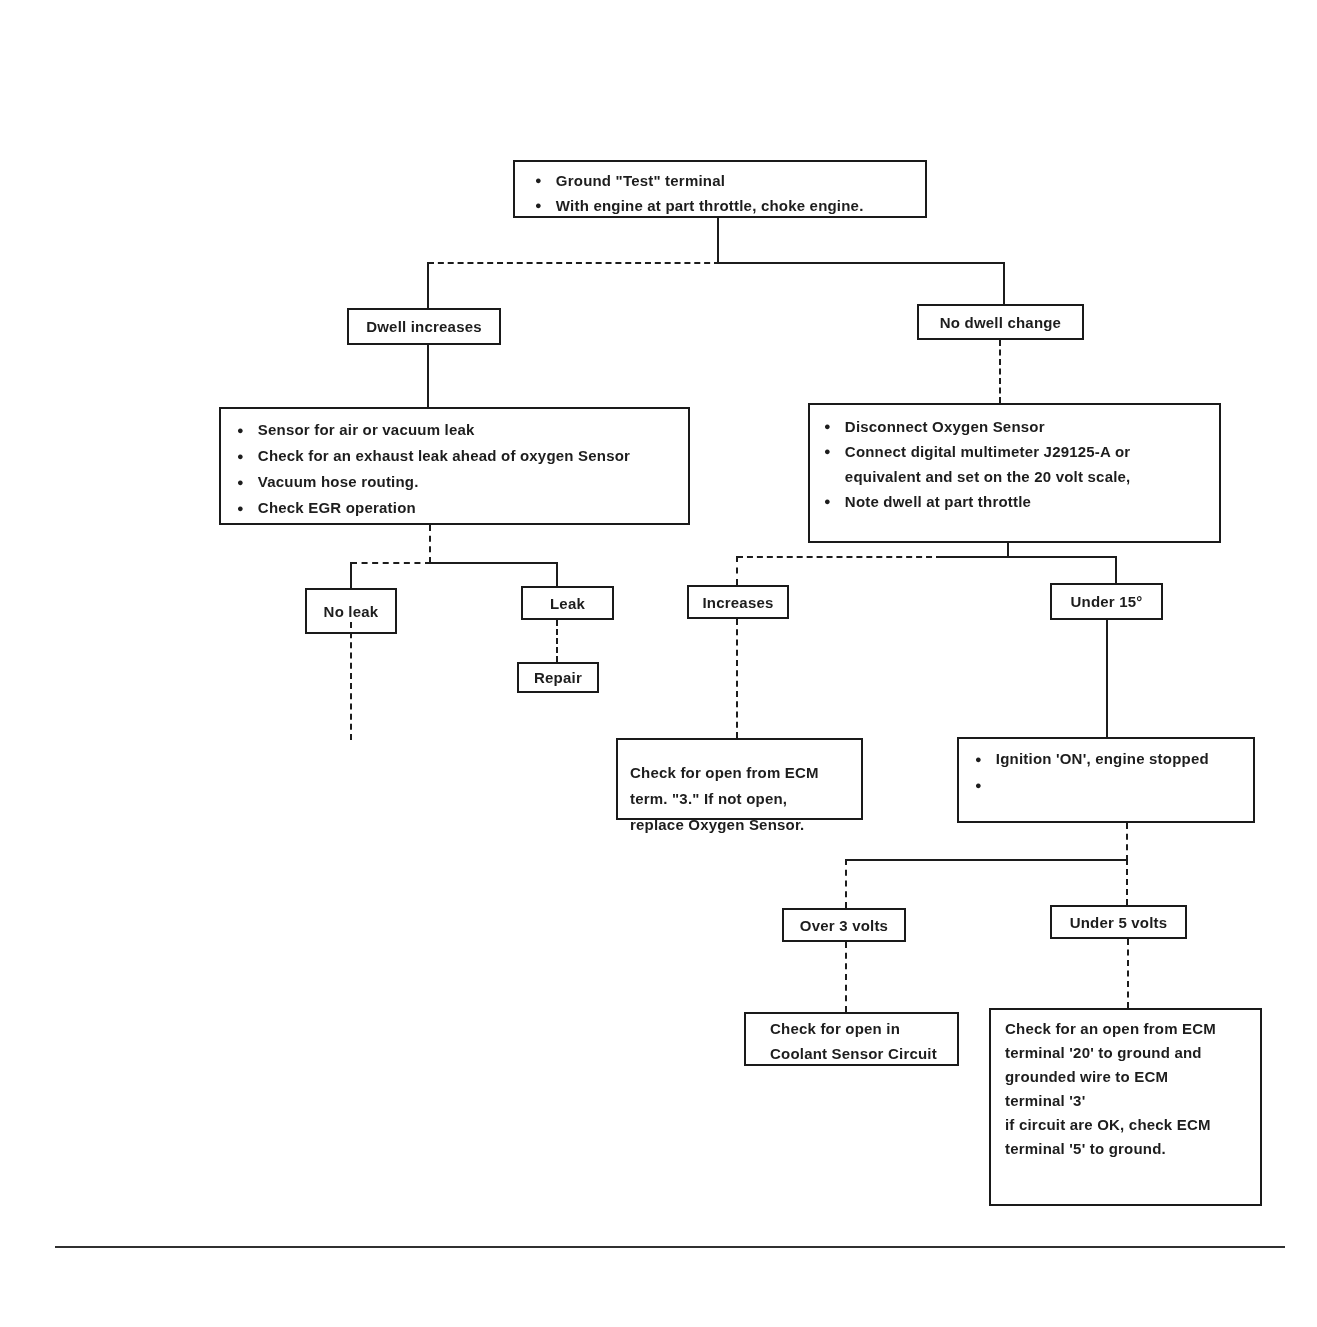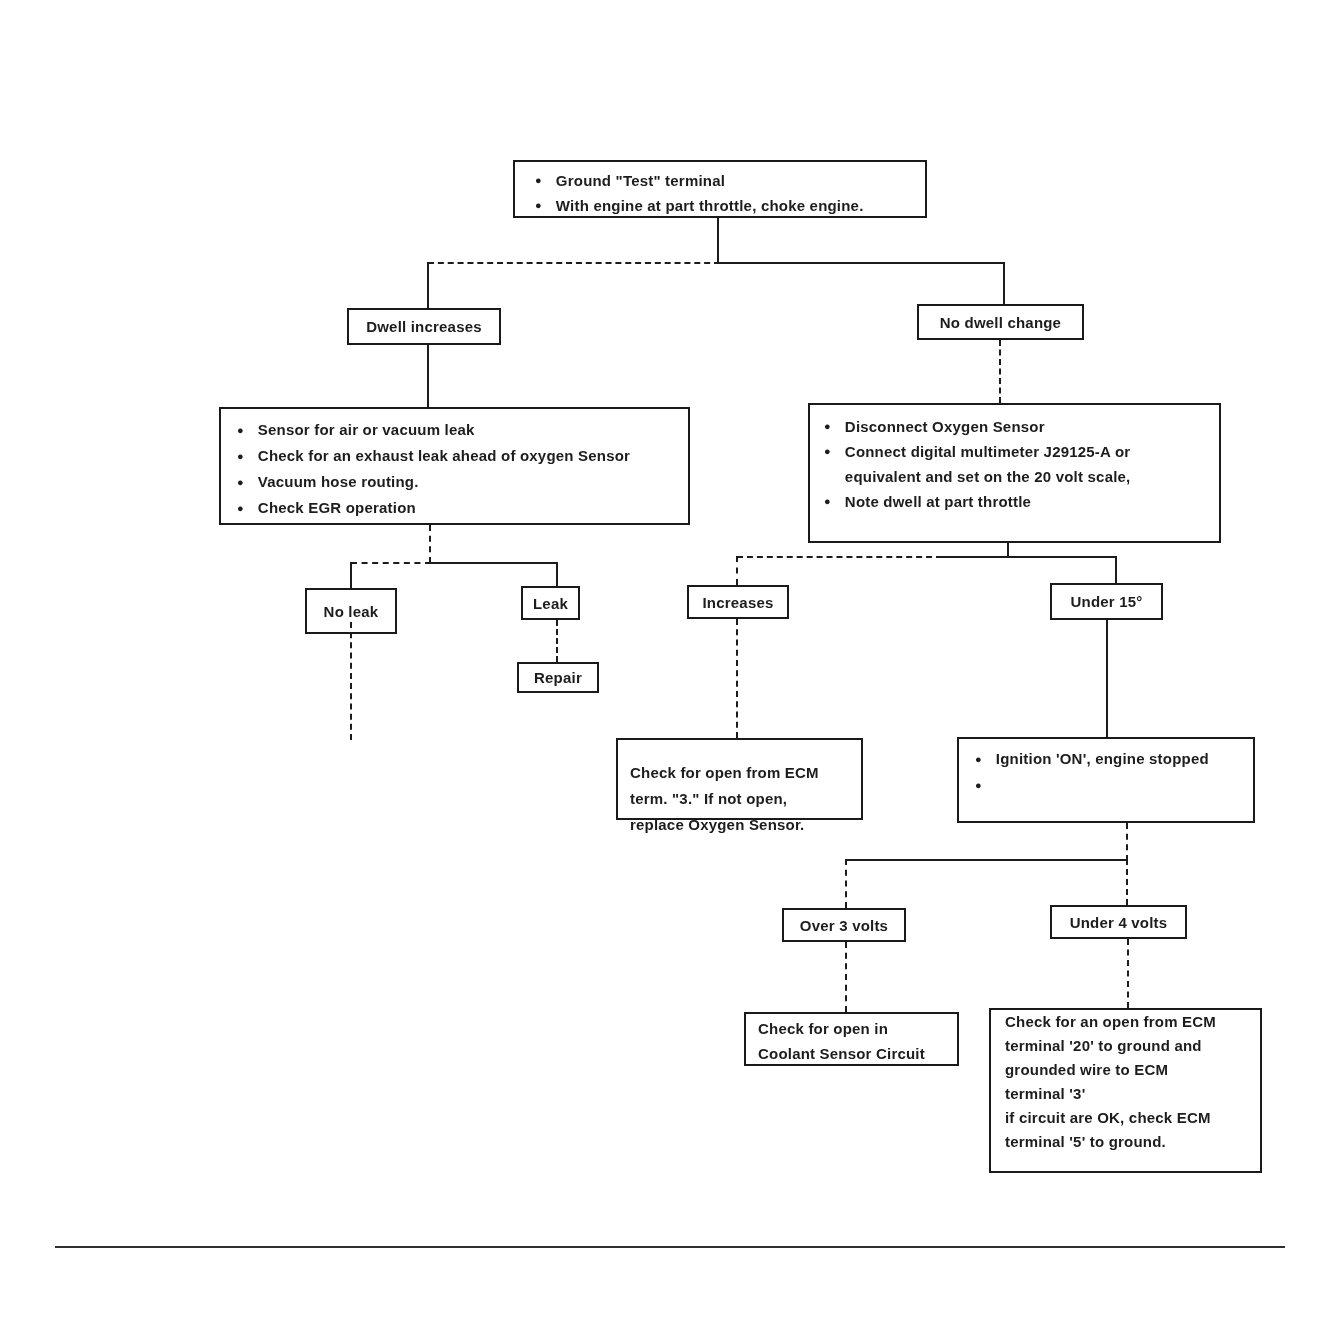--- a/index.html
+++ b/index.html
@@ -107,21 +107,21 @@
 
   <div class="lv" style="left:1007px;top:543px;height:15px;"></div>
   <div class="lh dash" style="left:737px;top:556px;width:205px;"></div>
   <div class="lh" style="left:940px;top:556px;width:177px;"></div>
   <div class="lv dash" style="left:736px;top:556px;height:29px;"></div>
   <div class="lv" style="left:1115px;top:556px;height:27px;"></div>
 
   <div class="box lbl" style="left:305px;top:588px;width:92px;height:46px;">
     <span>No leak</span>
   </div>
-  <div class="box lbl" style="left:521px;top:586px;width:59px;height:34px;">
+  <div class="box lbl" style="left:521px;top:586px;width:93px;height:34px;">
     <span>Leak</span>
   </div>
   <div class="box lbl" style="left:687px;top:585px;width:102px;height:34px;">
     <span>Increases</span>
   </div>
   <div class="box lbl" style="left:1050px;top:583px;width:113px;height:37px;">
     <span>Under 15°</span>
   </div>
 
   <div class="lv dash" style="left:556px;top:620px;height:42px;"></div>
@@ -151,31 +151,31 @@
 
   <div class="lv dash" style="left:1126px;top:823px;height:38px;"></div>
   <div class="lh" style="left:846px;top:859px;width:282px;"></div>
   <div class="lv dash" style="left:845px;top:859px;height:49px;"></div>
   <div class="lv dash" style="left:1126px;top:859px;height:46px;"></div>
 
   <div class="box lbl" style="left:782px;top:908px;width:124px;height:34px;">
     <span>Over 3 volts</span>
   </div>
   <div class="box lbl" style="left:1050px;top:905px;width:137px;height:34px;">
-    <span>Under 4 volts</span>
+    <span>Under 5 volts</span>
   </div>
 
   <div class="lv dash" style="left:845px;top:942px;height:70px;"></div>
-  <div class="box lines" style="left:744px;top:1012px;width:215px;height:54px;padding-top:2px;padding-left:12px;">
+  <div class="box lines" style="left:744px;top:1012px;width:215px;height:54px;padding-top:2px;padding-left:24px;">
     <div class="tline" style="line-height:25px;">Check for open in</div>
     <div class="tline" style="line-height:25px;">Coolant Sensor Circuit</div>
   </div>
 
   <div class="lv dash" style="left:1127px;top:939px;height:69px;"></div>
-  <div class="box lines" style="left:989px;top:1008px;width:273px;height:165px;">
+  <div class="box lines" style="left:989px;top:1008px;width:273px;height:198px;padding-top:7px;">
     <div class="tline" style="line-height:24px;">Check for an open from ECM</div>
     <div class="tline" style="line-height:24px;">terminal '20' to ground and</div>
     <div class="tline" style="line-height:24px;">grounded wire to ECM</div>
     <div class="tline" style="line-height:24px;">terminal '3'</div>
     <div class="tline" style="line-height:24px;">if circuit are OK, check ECM</div>
     <div class="tline" style="line-height:24px;">terminal '5' to ground.</div>
   </div>
 
   <div class="rule" style="left:55px;top:1246px;width:1230px;"></div>
 

